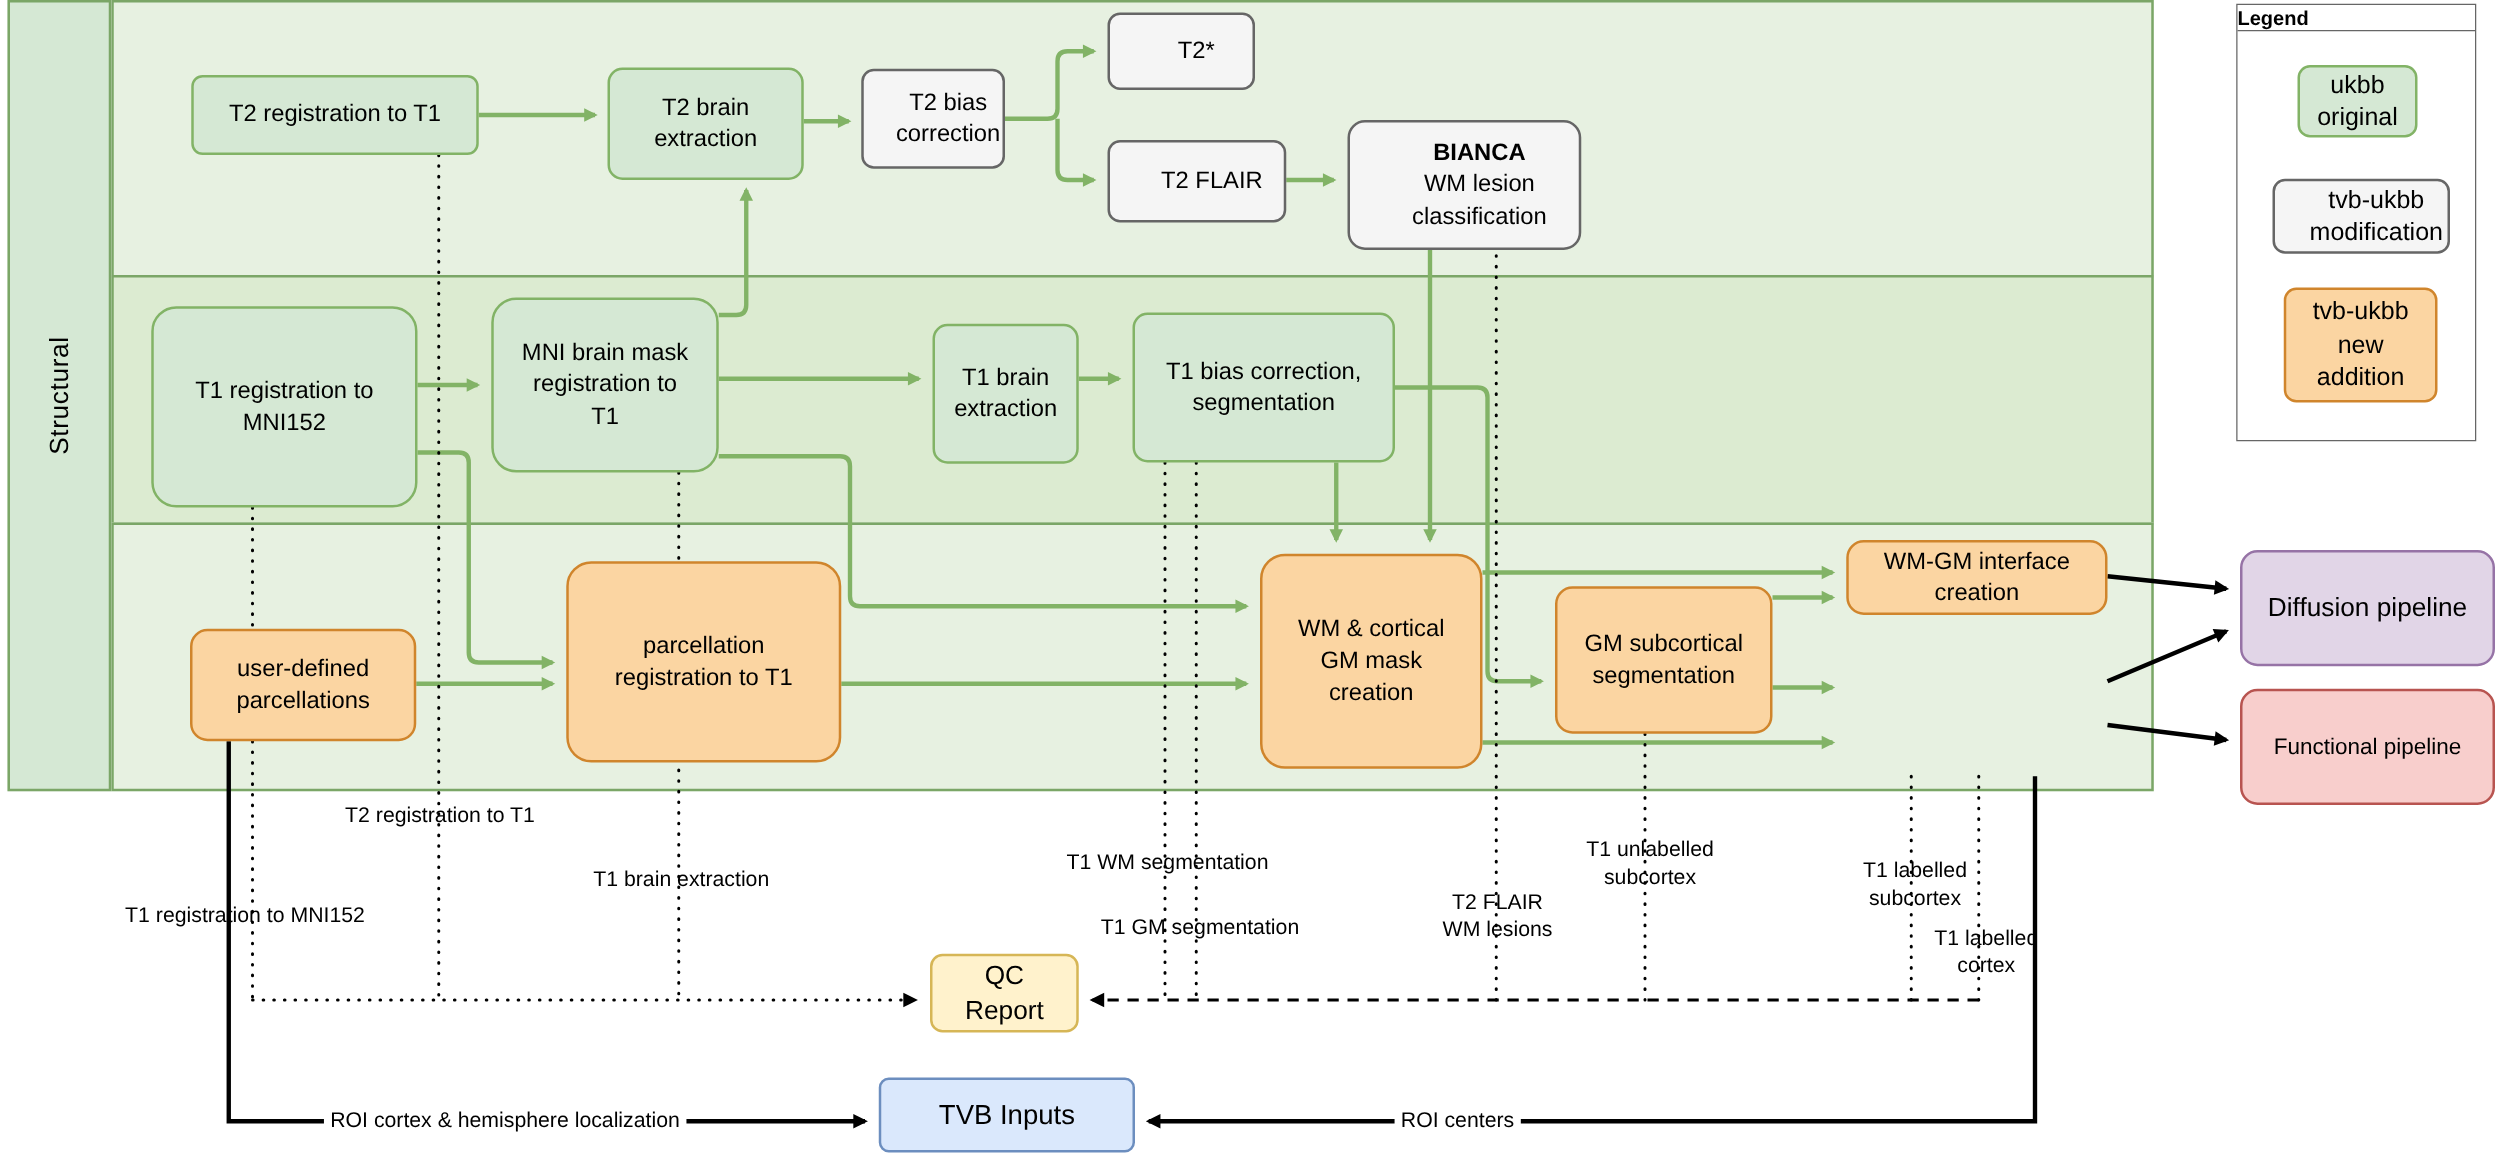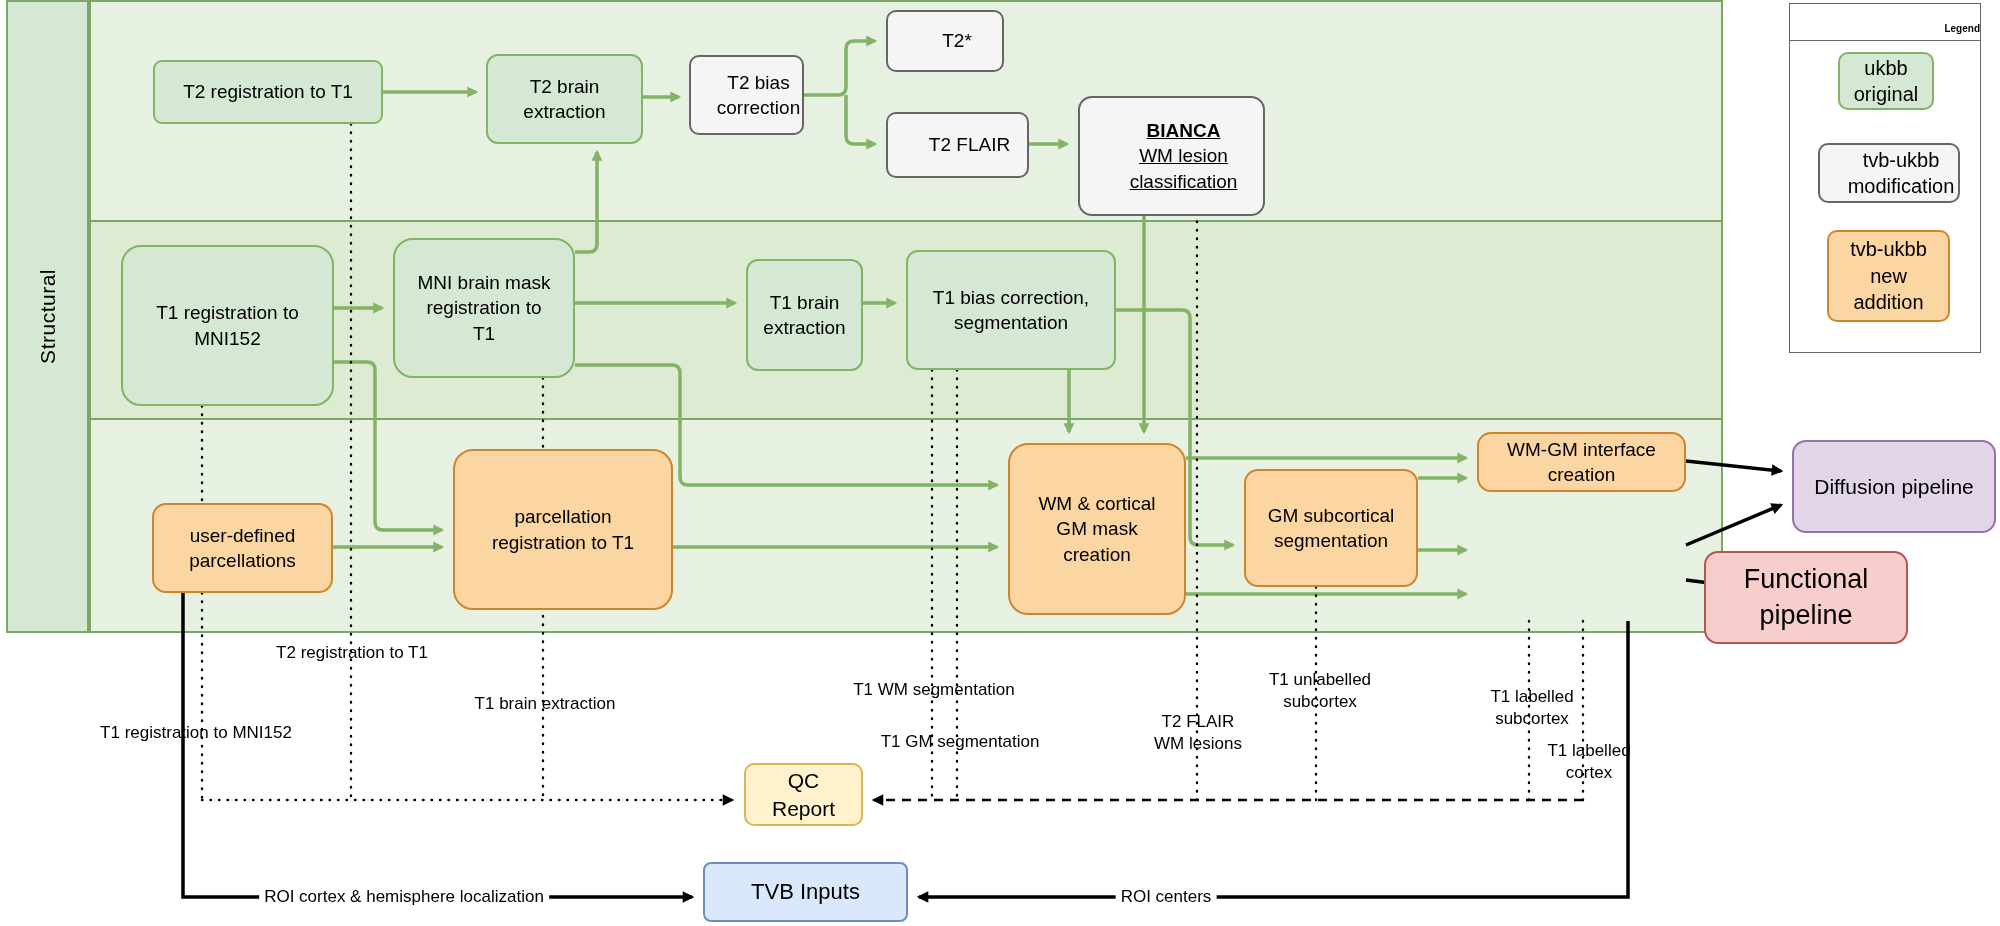--- a/index.html
+++ b/index.html
@@ -19,22 +19,22 @@
   .gray  {background:#f5f5f5;border:2px solid #666666;padding-left:32px;}
   .orange{background:#fbd5a2;border:2px solid #d0852c;}
   .purple{background:#e1d5e7;border:2px solid #9673a6;}
   .pink  {background:#f8cecc;border:2px solid #b85450;}
   .yellow{background:#fff2cc;border:2px solid #d6b656;}
   .blue  {background:#dae8fc;border:2px solid #6c8ebf;}
   .white {background:#ffffff;border:1px solid #666666;}
   .elabel{position:absolute;z-index:4;transform:translate(-50%,-50%);font-size:17px;line-height:1.3;
           text-align:center;white-space:pre-line;}
   .wbg{background:#ffffff;padding:0 5px;}
-  .legend-title{position:absolute;z-index:4;text-align:right;font-size:10px;font-weight:bold;
-                border-bottom:1px solid #666;box-sizing:border-box;padding-top:4px;margin-top:16px;}
+  .legend-title{position:absolute;z-index:4;text-align:left;font-size:16px;font-weight:bold;
+                border-bottom:1px solid #666;box-sizing:border-box;padding-top:4px;}
   .b{font-weight:bold;}
 </style>
 </head>
 <body>
 
 <div id="page">
 
   <div class="band band1"></div>
   <div class="band band2"></div>
   <div class="band band3"></div>
@@ -100,21 +100,21 @@
     </g>
   </svg>
 
   <div class="node green" style="left:153px;top:60px;width:230px;height:64px;border-radius:9px;"><span>T2 registration to T1</span></div>
   <div class="node green" style="left:486px;top:54px;width:157px;height:90px;border-radius:12px;"><span>T2 brain
 extraction</span></div>
   <div class="node gray" style="left:689px;top:55px;width:115px;height:80px;border-radius:10px;"><span>T2 bias
 correction</span></div>
   <div class="node gray" style="left:886px;top:10px;width:118px;height:62px;border-radius:10px;"><span>T2*</span></div>
   <div class="node gray" style="left:886px;top:112px;width:143px;height:66px;border-radius:10px;"><span>T2 FLAIR</span></div>
-  <div class="node gray" style="left:1078px;top:96px;width:187px;height:120px;border-radius:14px;text-decoration:underline;">
+  <div class="node gray" style="left:1078px;top:96px;width:187px;height:104px;border-radius:14px;">
        <span class="b">BIANCA</span>
        <span>WM lesion
 classification</span></div>
 
   <div class="node green" style="left:121px;top:245px;width:213px;height:161px;border-radius:20px;"><span>T1 registration to
 MNI152</span></div>
   <div class="node green" style="left:393px;top:238px;width:182px;height:140px;border-radius:20px;"><span>MNI brain mask
 registration to
 T1</span></div>
   <div class="node green" style="left:746px;top:259px;width:117px;height:112px;border-radius:12px;"><span>T1 brain
@@ -128,21 +128,21 @@
 registration to T1</span></div>
   <div class="node orange" style="left:1008px;top:443px;width:178px;height:172px;border-radius:20px;"><span>WM &amp; cortical
 GM mask
 creation</span></div>
   <div class="node orange" style="left:1244px;top:469px;width:174px;height:118px;border-radius:14px;"><span>GM subcortical
 segmentation</span></div>
   <div class="node orange" style="left:1477px;top:432px;width:209px;height:60px;border-radius:14px;"><span>WM-GM interface
 creation</span></div>
 
   <div class="node purple" style="left:1792px;top:440px;width:204px;height:93px;border-radius:14px;font-size:21px;"><span>Diffusion pipeline</span></div>
-  <div class="node pink" style="left:1704px;top:551px;width:204px;height:93px;border-radius:14px;font-size:27px;"><span>Functional pipeline</span></div>
+  <div class="node pink" style="left:1792px;top:551px;width:204px;height:93px;border-radius:14px;font-size:18px;"><span>Functional pipeline</span></div>
 
   <div class="node yellow" style="left:744px;top:763px;width:119px;height:63px;border-radius:10px;font-size:21px;"><span>QC Report</span></div>
   <div class="node blue" style="left:703px;top:862px;width:205px;height:60px;border-radius:8px;font-size:22px;"><span>TVB Inputs</span></div>
 
   <div class="node white" style="left:1789px;top:3px;width:192px;height:350px;border-radius:0;padding:0;"></div>
   <div class="legend-title" style="left:1790px;top:3px;width:190px;height:22px;">Legend</div>
   <div class="node green" style="left:1838px;top:52px;width:96px;height:58px;border-radius:10px;font-size:20px;z-index:4;justify-content:center;"><span>ukbb
 original</span></div>
   <div class="node gray" style="left:1818px;top:143px;width:142px;height:60px;border-radius:10px;font-size:20px;z-index:4;"><span>tvb-ukbb
 modification</span></div>

